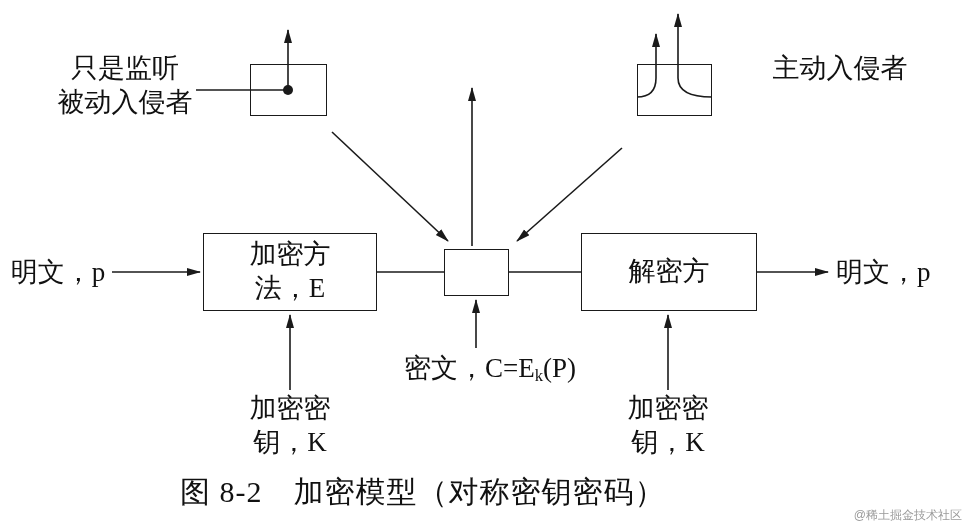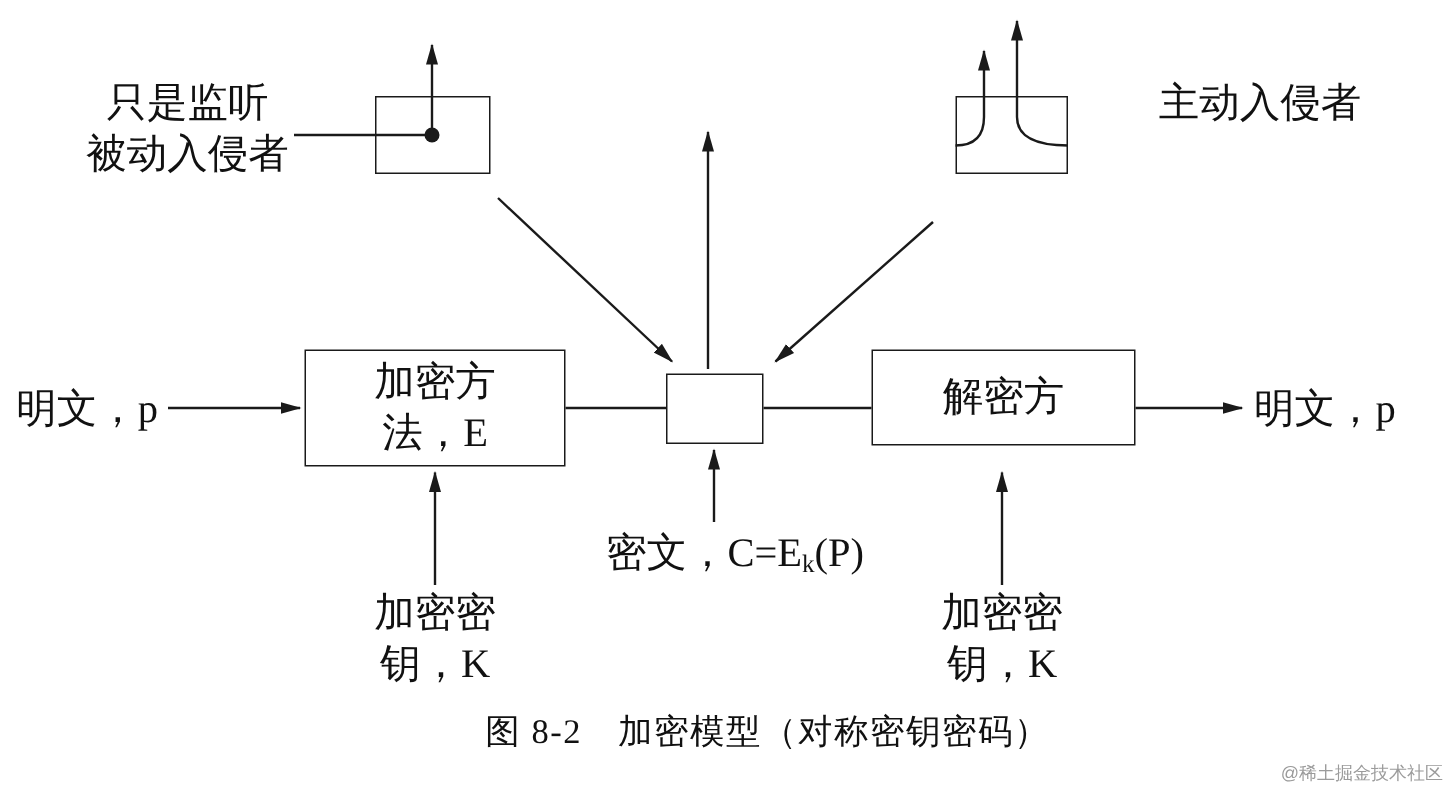--- a/index.html
+++ b/index.html
@@ -38,22 +38,22 @@
     font-size: 27px;
     line-height: 1.25;
     text-align: center;
     white-space: nowrap;
   }
   .label .ln { display: block; }
   .caption {
     position: absolute;
     left: 180px; top: 472px;
     width: 520px;
-    text-align: right;
-    font-size: 23px;
+    text-align: left;
+    font-size: 30px;
     letter-spacing: 1px;
   }
   .watermark {
     position: absolute;
     right: 8px; bottom: 2px;
     font-size: 12px;
     color: #9b9b9b;
     font-family: "Liberation Sans", sans-serif;
   }
   sub.csub {
@@ -111,21 +111,21 @@
 
   <div class="label" style="left:6px; top:256px; width:104px;">明文，p</div>
 
   <div class="box" style="left:203px; top:233px; width:174px; height:78px;">
     <span>加密方</span>
     <span>法，E</span>
   </div>
 
   <div class="box" style="left:444px; top:249px; width:65px; height:47px;"></div>
 
-  <div class="box" style="left:581px; top:233px; width:176px; height:64px;">
+  <div class="box" style="left:581px; top:233px; width:176px; height:78px;">
     <span>解密方</span>
   </div>
 
   <div class="label" style="left:836px; top:256px; width:128px; text-align:left;">明文，p</div>
 
   <div class="label" style="left:380px; top:352px; width:220px;">
     <span>密文，C=E</span><sub class="csub">k</sub><span>(P)</span>
   </div>
 
   <div class="label" style="left:232px; top:392px; width:116px;">

